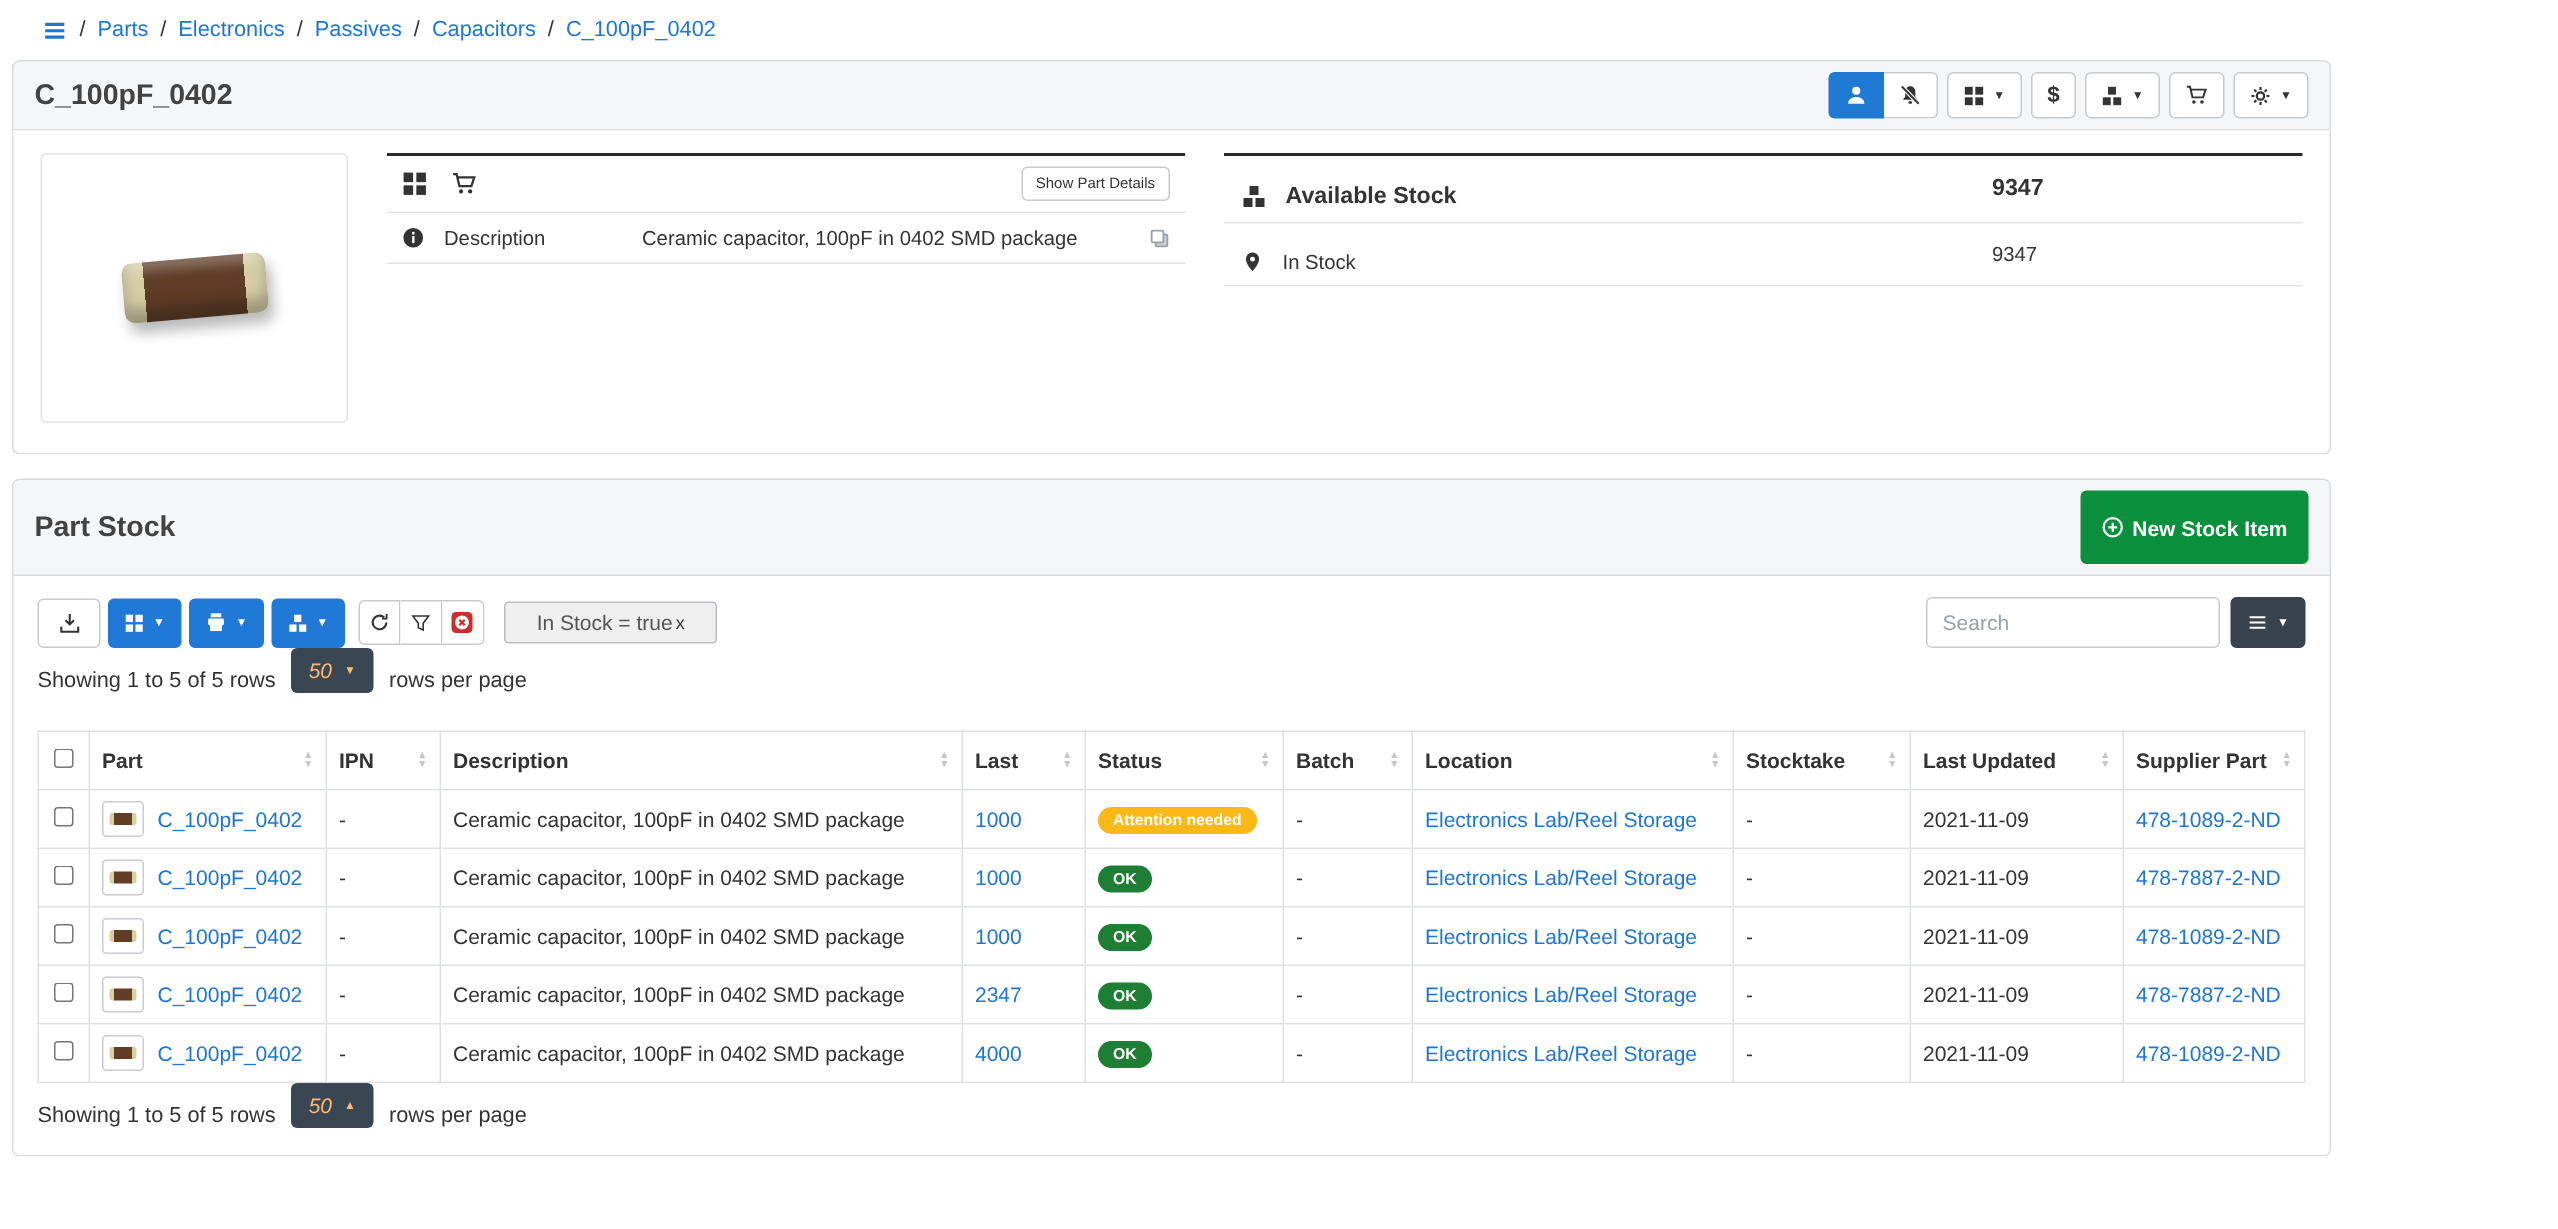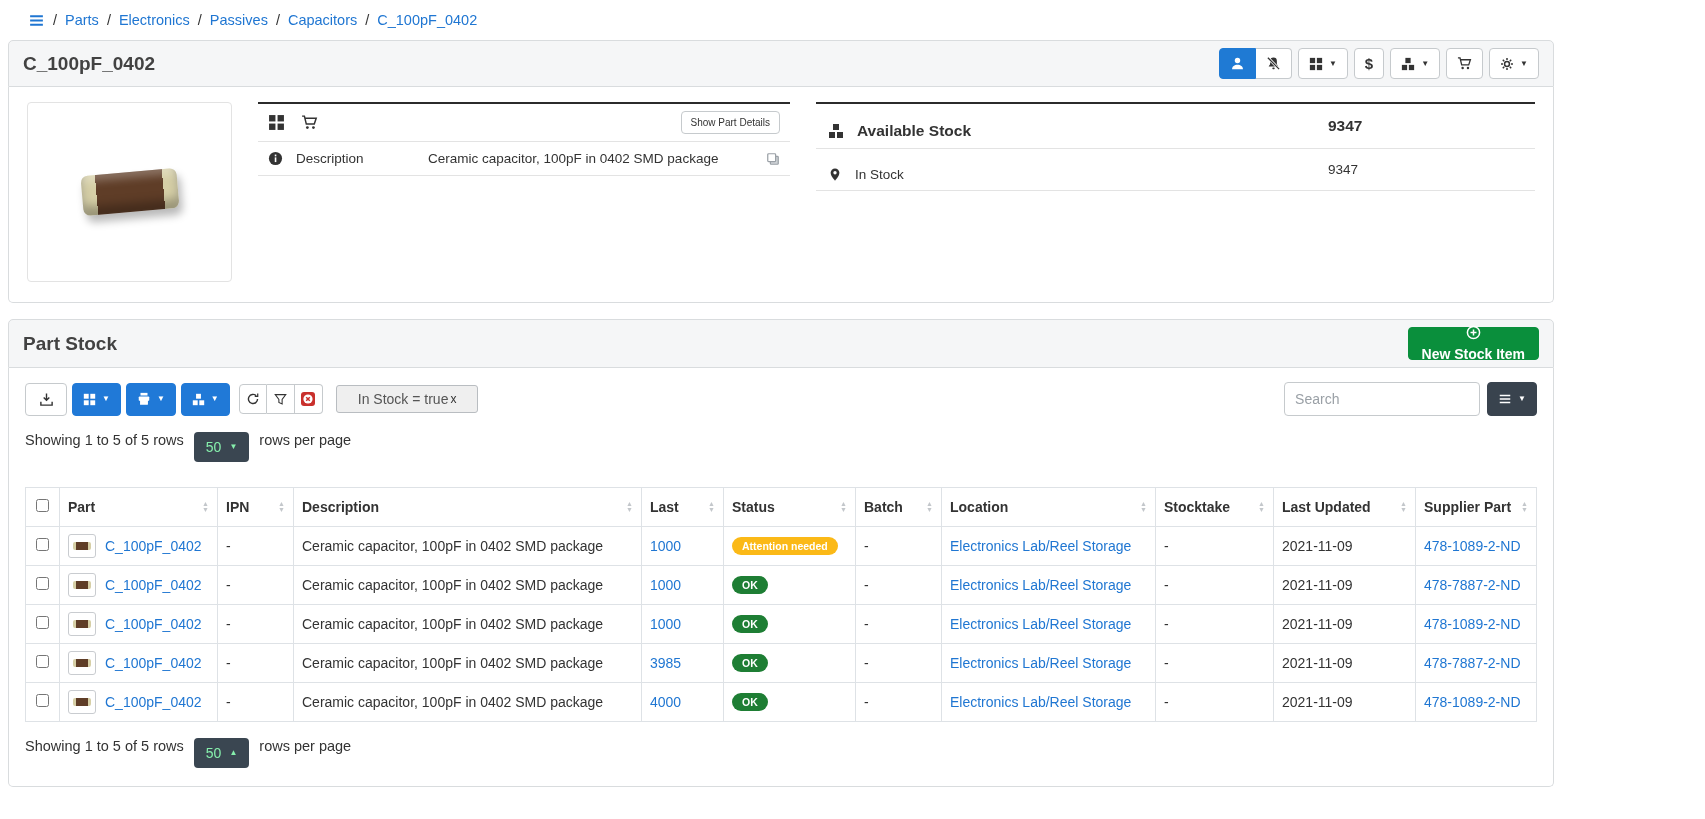--- a/index.html
+++ b/index.html
@@ -22,21 +22,21 @@
   .panel-head { background:#f5f6f7; border:1px solid #d9dcde; border-radius:5px 5px 0 0; display:flex; align-items:center; padding:7px 14px; }
   .panel-head .title { font-size:19px; font-weight:bold; color:#424242; }
   .panel-body { background:#fff; border:1px solid #d9dcde; border-top:none; border-radius:0 0 5px 5px; }
 
   
   .btn { display:inline-flex; align-items:center; justify-content:center; gap:6px; height:31px; padding:0 10px;
          background:#fff; border:1px solid #c6cacd; border-radius:4px; color:#333; font-size:13px; cursor:pointer; }
   .btn.primary { background:#1f7ad4; border-color:#1f7ad4; color:#fff; }
   .btn.blue { background:#2079d7; border-color:#2079d7; color:#fff; }
   .btn.dark { background:#39434e; border-color:#39434e; color:#fff; height:34px; }
-  .btn.green { background:#0a8f3c; border-color:#0a8f3c; color:#fff; height:33px; font-size:14px; font-weight:bold; padding:0 13px;flex-direction:column; }
+  .btn.green { background:#0a8f3c; border-color:#0a8f3c; color:#fff; height:49px; font-size:14px; font-weight:bold; padding:0 13px; }
   .caret { font-size:8px; line-height:1; }
   .group { display:inline-flex; }
   .group .btn { border-radius:0; }
   .group .btn:first-child { border-radius:4px 0 0 4px; }
   .group .btn:last-child { border-radius:0 4px 4px 0; }
   .group .btn + .btn { border-left:none; }
   .hbtns { margin-left:auto; display:flex; gap:6px; align-items:center; }
   .dollar { font-size:15px; font-weight:bold; line-height:1; }
 
   
@@ -70,23 +70,23 @@
   .mini-btn:last-child { border-radius:0 4px 4px 0; }
   .mini-btn + .mini-btn { border-left:none; }
   .chip { margin-left:8px; display:inline-flex; align-items:center; border:1px solid #b9bdc1; background:#efefef;
           color:#555; font-size:14px; padding:5px 21px; border-radius:3px; }
   .chip .x { color:#333; margin-left:2px; cursor:pointer; font-size:12px; }
   .tb-right { margin-left:auto; display:flex; gap:7px; align-items:center; }
   .search { width:196px; height:34px; border:1px solid #c6cacd; border-radius:4px; padding:0 10px; font-size:14px; color:#333;
             font-family:"Liberation Sans", sans-serif; }
   .search::placeholder { color:#9aa0a6; }
 
-  .showing { display:flex; align-items:flex-start; gap:10px; margin-top:16px; font-size:14.5px; color:#333; }
-  .page-size { background:#3a4651; color:#86efac; border:none; border-radius:4px; padding:7px 12px;
-               display:inline-flex; gap:8px; align-items:center; font-size:14px; cursor:pointer; }
+  .showing { display:flex; align-items:flex-end; gap:10px; margin-top:0; font-size:14.5px; color:#333; }
+  .page-size { background:#3a4651; color:#fdba74; border:none; border-radius:4px; padding:7px 12px;
+               display:inline-flex; gap:8px; align-items:center; font-size:14px; cursor:pointer;font-style:italic; }
 
   
   table { width:100%; border-collapse:collapse; margin-top:25px; font-size:14px; }
   th, td { border:1px solid #dee2e6; padding:7px 8px; text-align:left; vertical-align:middle; }
   th { font-weight:bold; padding:11px 8px; }
   .c-check { text-align:center; }
   .th-flex { display:flex; align-items:center; justify-content:space-between; gap:6px; }
   .sort { display:inline-flex; flex-direction:column; font-size:7px; line-height:6px; color:#c3c7cb; cursor:pointer; }
   .lnk { color:#1f76d2; }
   .badge { display:inline-block; border-radius:10px; padding:3px 10px; font-size:10.5px; font-weight:bold; color:#fff; white-space:nowrap; }
@@ -547,21 +547,21 @@
           <td>
               <span class="part-cell">
                 <span class="thumb">
                   <span class="cap-sm"></span>
                 </span>
                 <a class="lnk" href="#">C_100pF_0402</a>
               </span>
             </td>
           <td>-</td>
           <td>Ceramic capacitor, 100pF in 0402 SMD package</td>
-          <td><a class="lnk" href="#">3985</a></td>
+          <td><a class="lnk" href="#">2347</a></td>
           <td><span class="badge badge-ok">OK</span></td>
           <td>-</td>
           <td><a class="lnk" href="#">Electronics Lab/Reel Storage</a></td>
           <td>-</td>
           <td>2021-11-09</td>
           <td><a class="lnk" href="#">478-7887-2-ND</a></td>
         </tr>
         <tr>
           <td class="c-check"><input type="checkbox" style=""></td>
           <td>

